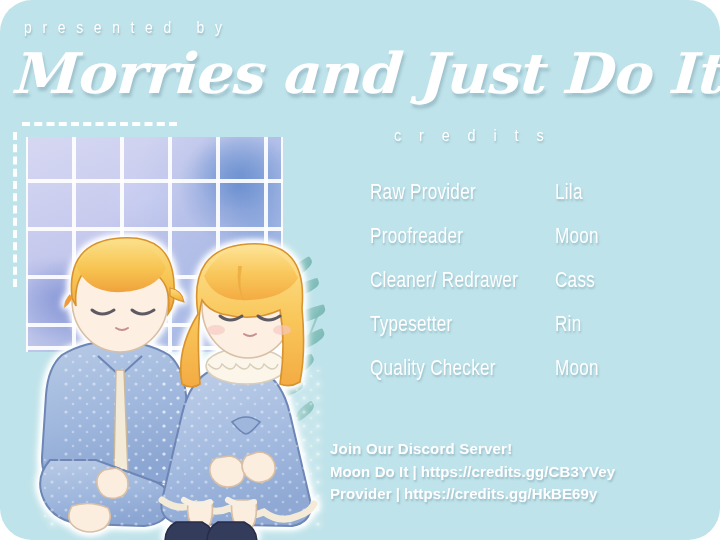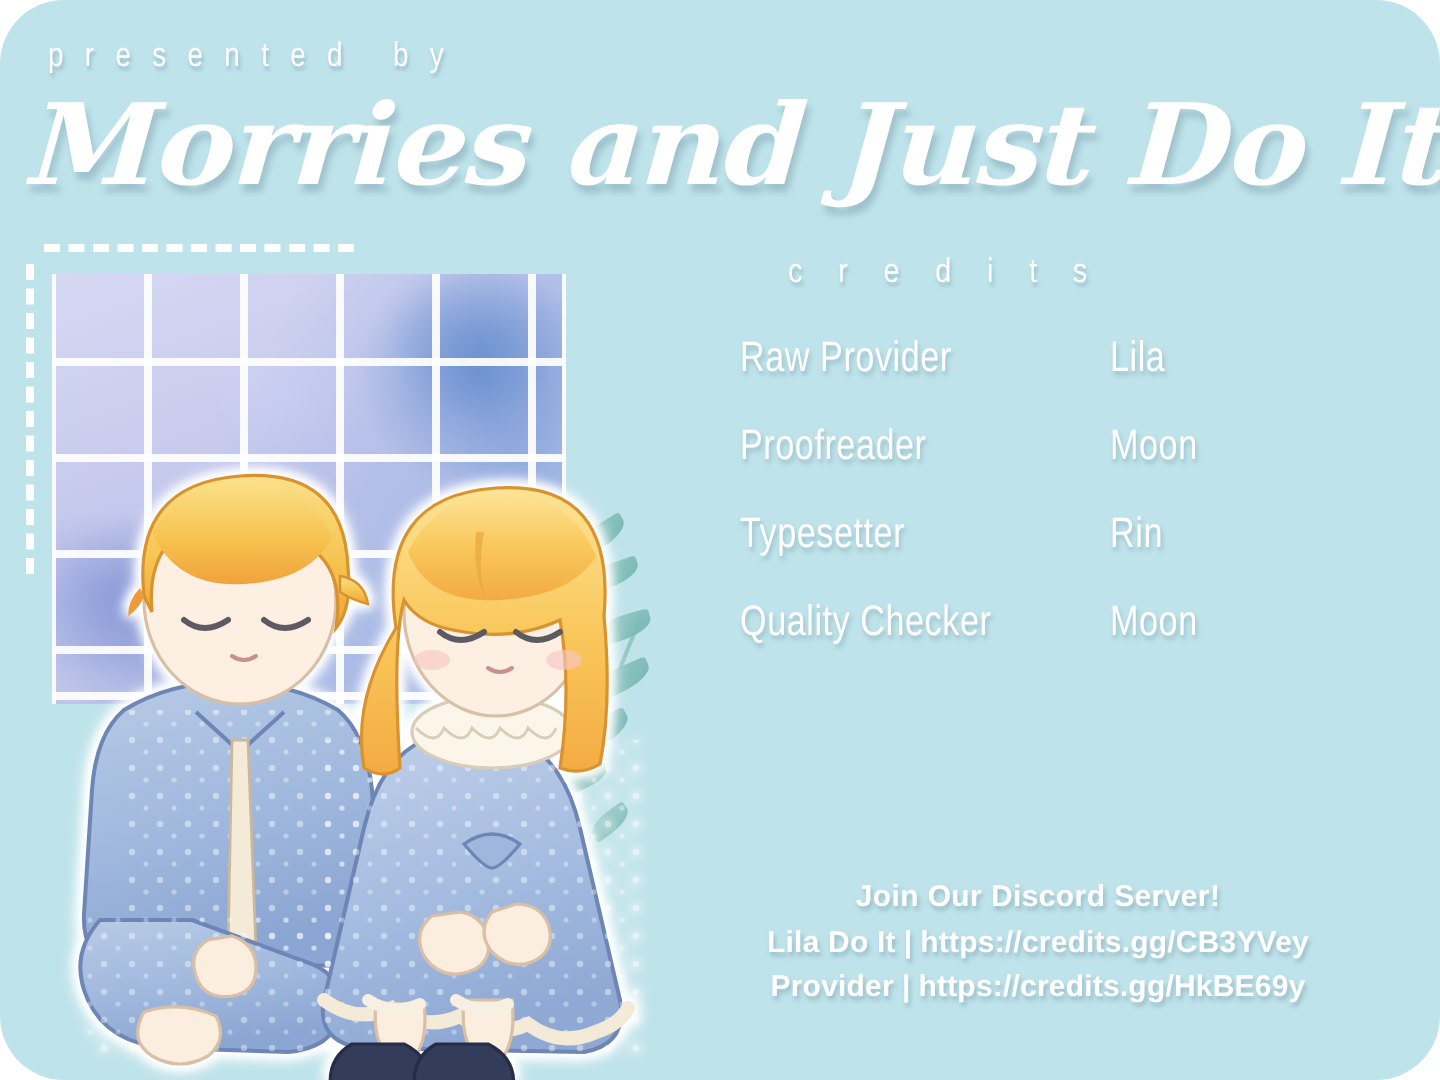--- a/index.html
+++ b/index.html
@@ -146,20 +146,21 @@
   }
   .credits-table {
     position: absolute;
     left: 370px;
     top: 170px;
     width: 330px;
   }
   .credit-row {
     display: flex;
     height: 44px;
+    align-items: center;
   }
   .credit-label, .credit-value {
     color: #ffffff;
     font-size: 19px;
     font-family: "Liberation Sans", sans-serif;
     font-weight: 300;
     letter-spacing: 0.3px;
     text-shadow: 1px 2px 2px rgba(120,155,170,0.5);
     transform: scaleX(0.90) scaleY(1.12);
     transform-origin: left center;
@@ -167,21 +168,20 @@
   }
   .credit-label { width: 205px; }
   .credit-value { width: 160px; }
 
   
   .discord {
     position: absolute;
     left: 330px;
     top: 440px;
     width: 378px;
-    text-align: center;
   }
   .discord-title {
     color: #ffffff;
     font-size: 15px;
     font-weight: bold;
     letter-spacing: 0.2px;
     text-shadow: 1px 2px 2px rgba(120,155,170,0.55);
     margin-bottom: 6px;
   }
   .discord-line {
@@ -327,32 +327,36 @@
   <div class="credits-table">
     <div class="credit-row">
       <div class="credit-label">Raw Provider</div>
       <div class="credit-value">Lila</div>
     </div>
     <div class="credit-row">
       <div class="credit-label">Proofreader</div>
       <div class="credit-value">Moon</div>
     </div>
     <div class="credit-row">
+      <div class="credit-label">Cleaner/ Redrawer</div>
+      <div class="credit-value">Cass</div>
+    </div>
+    <div class="credit-row">
       <div class="credit-label">Typesetter</div>
       <div class="credit-value">Rin</div>
     </div>
     <div class="credit-row">
       <div class="credit-label">Quality Checker</div>
       <div class="credit-value">Moon</div>
     </div>
   </div>
 
   <div class="discord">
     <div class="discord-title">Join Our Discord Server!</div>
     <div class="discord-line">
-      <span>Lila Do It</span><span class="sep">|</span><span>https://credits.gg/CB3YVey</span>
+      <span>Moon Do It</span><span class="sep">|</span><span>https://credits.gg/CB3YVey</span>
     </div>
     <div class="discord-line">
       <span>Provider</span><span class="sep">|</span><span>https://credits.gg/HkBE69y</span>
     </div>
   </div>
 
 </div>
 
 </body></html>

